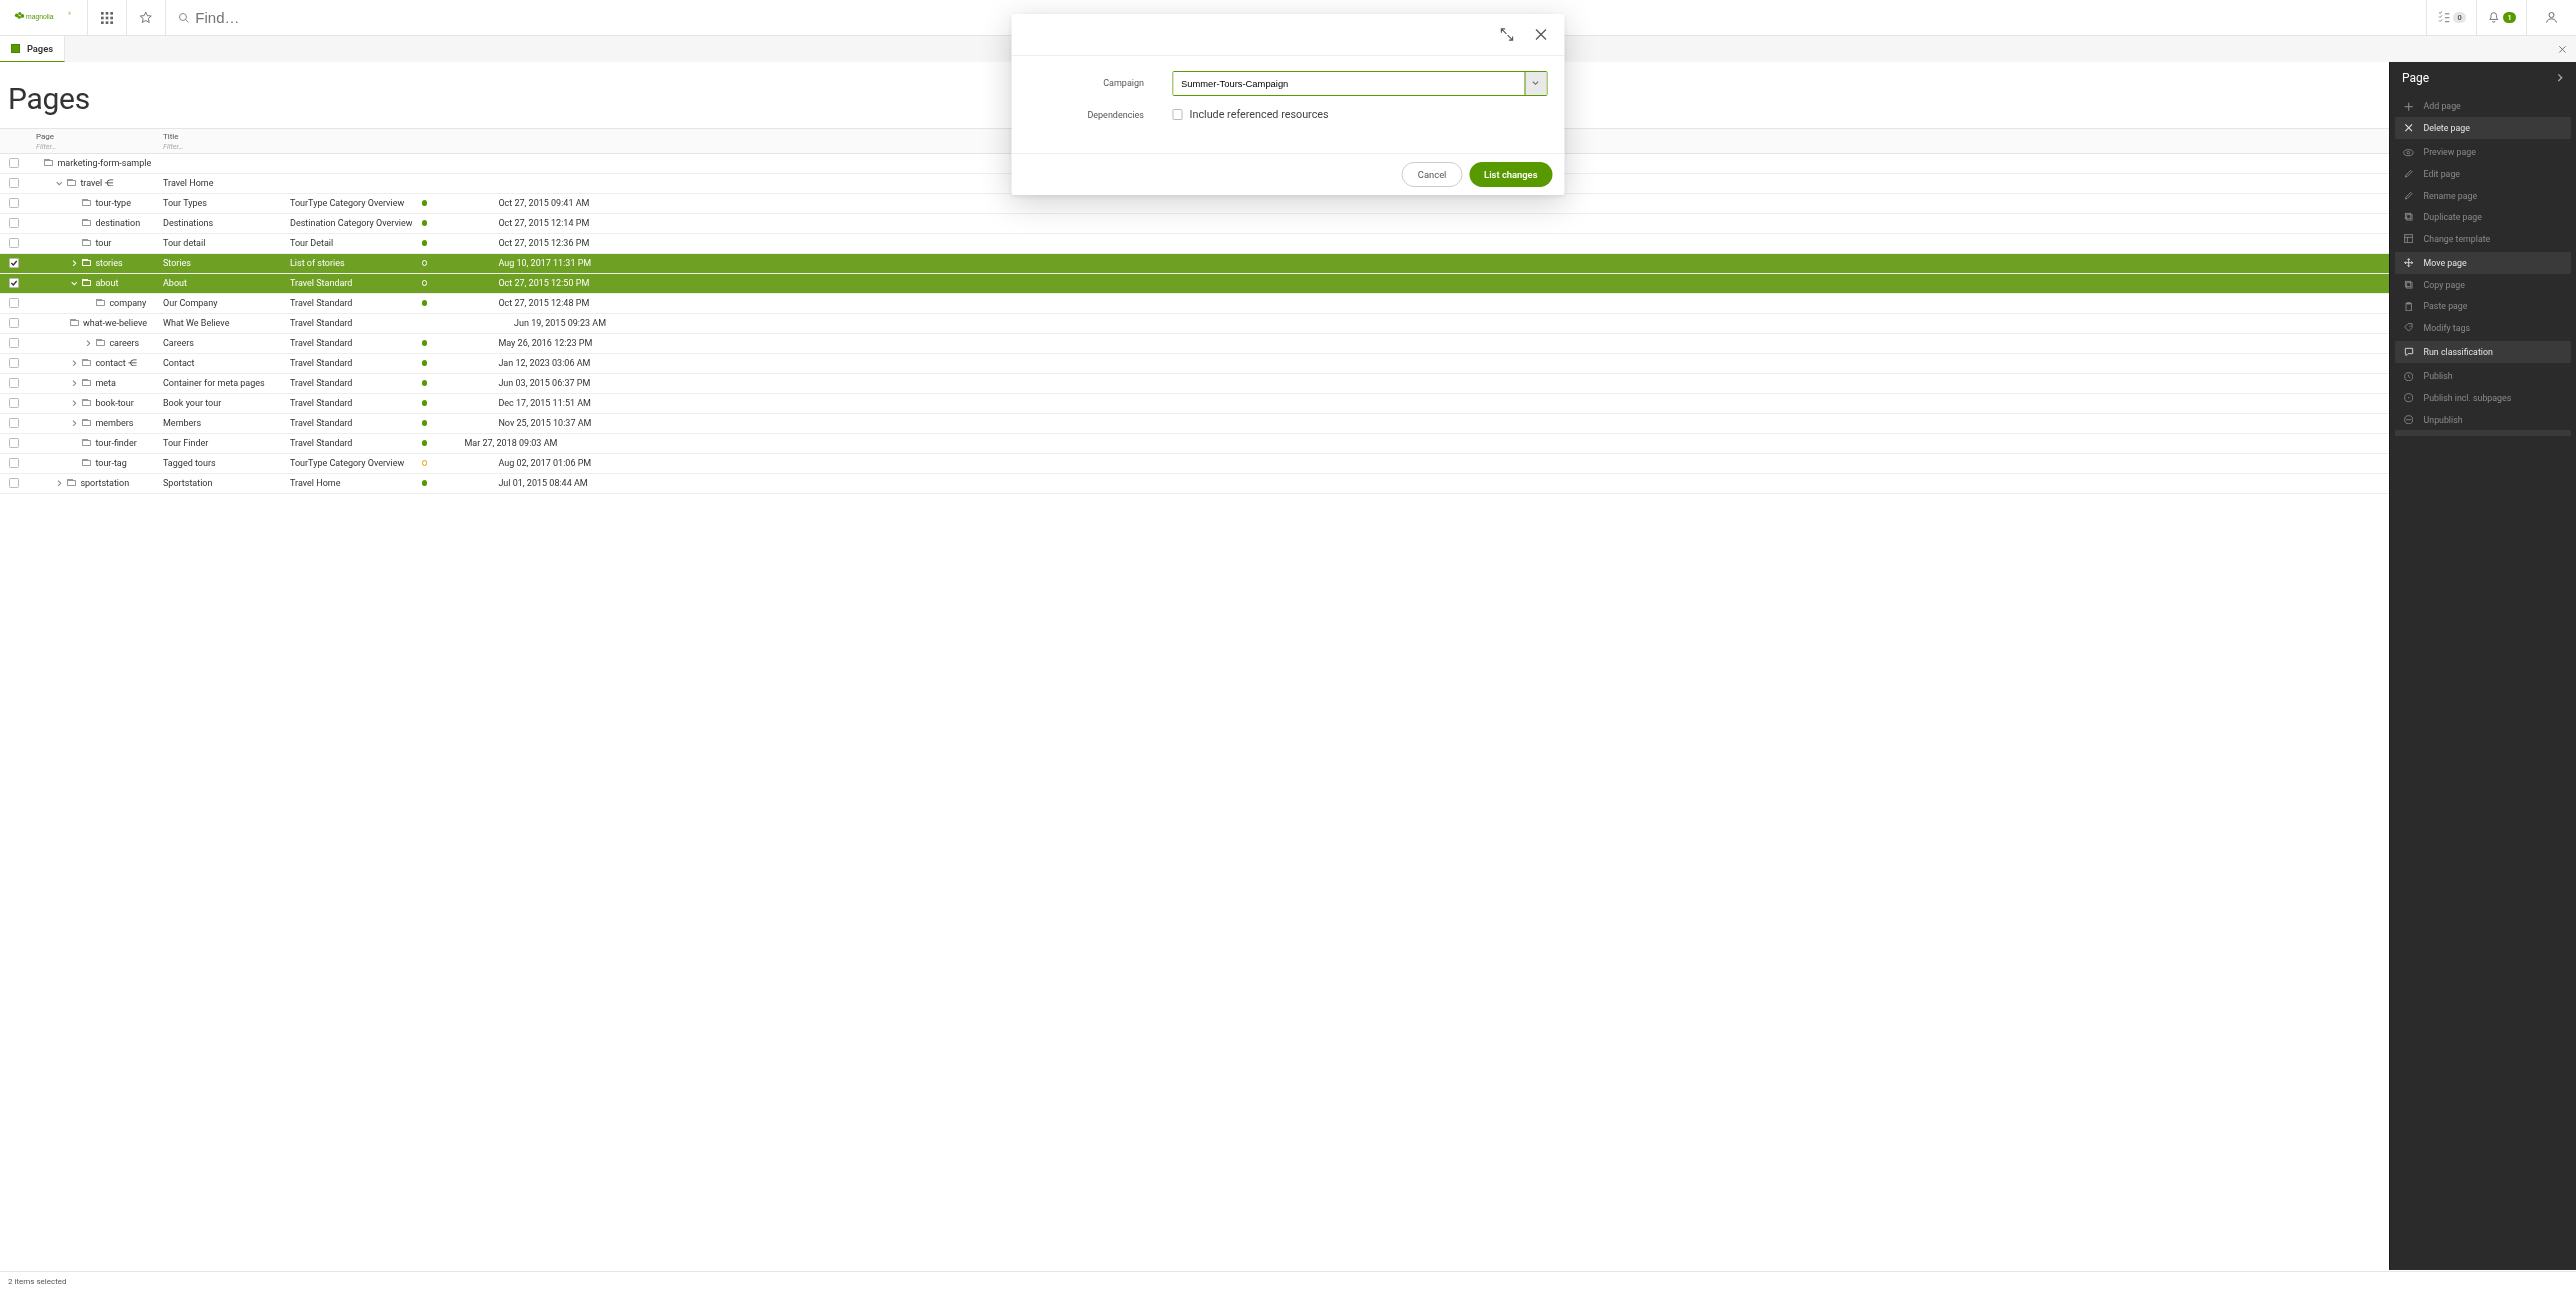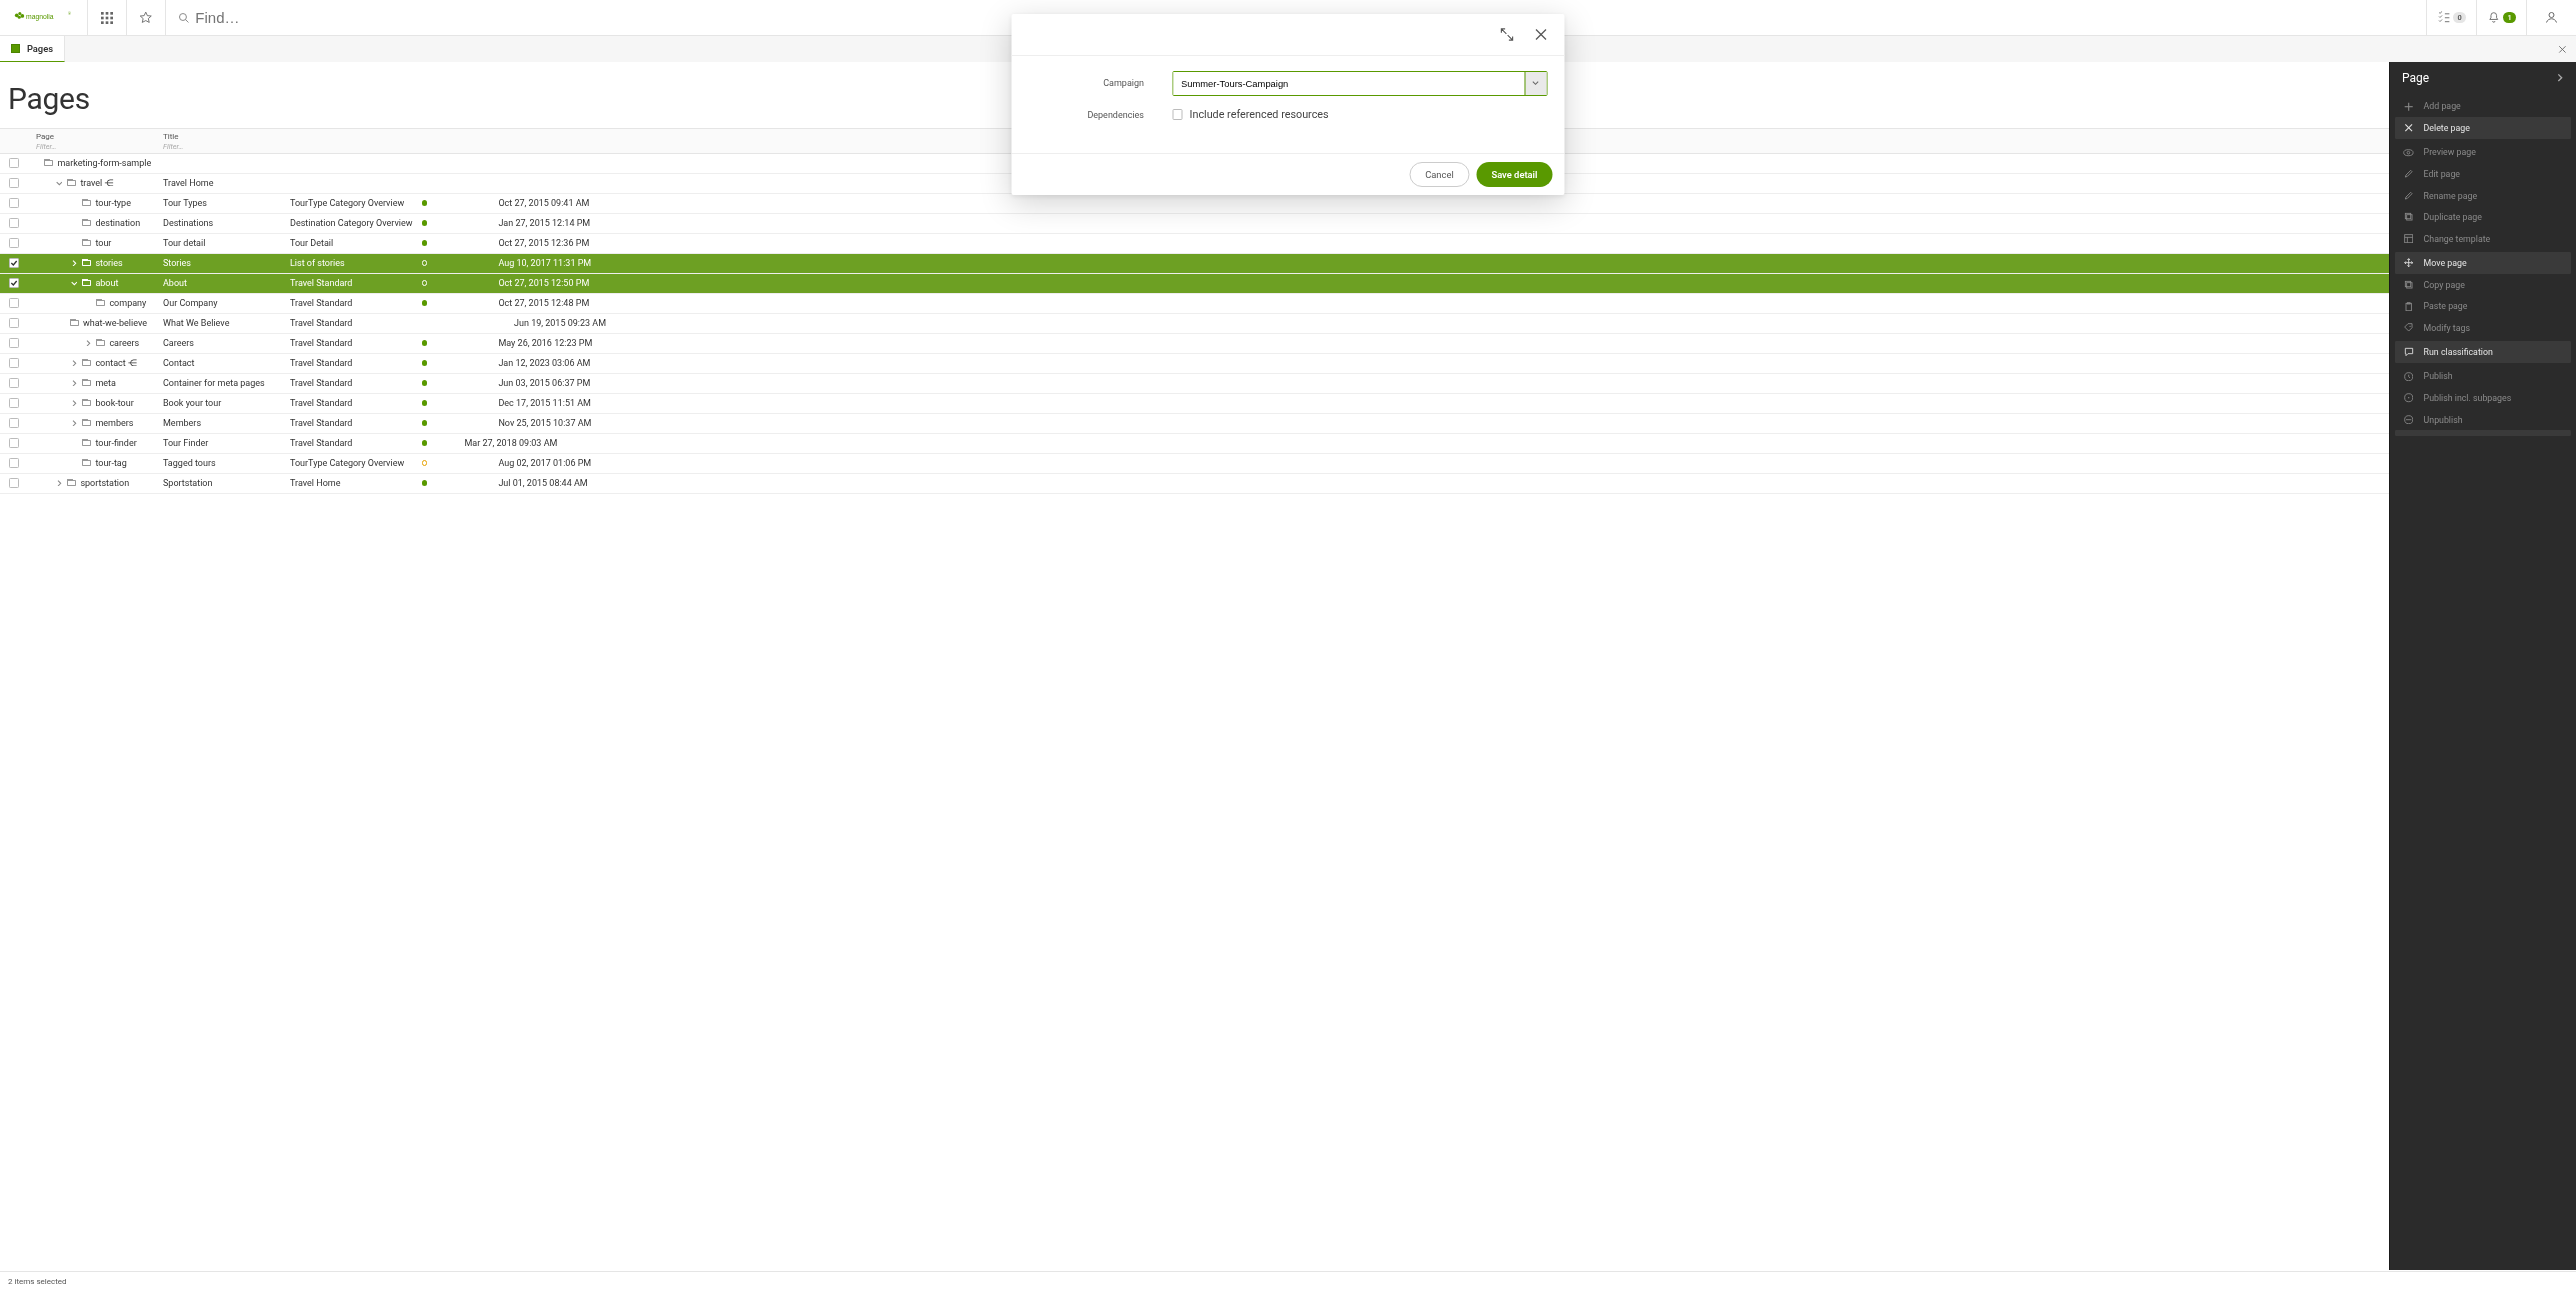--- a/index.html
+++ b/index.html
@@ -274,21 +274,21 @@
             <div class="cell page">
               <span style="display: inline-block; width: 30px;"></span>
               <span class="exp"></span>
               <span class="pgicon"></span>
               <span>destination</span>
             </div>
             <div class="cell">Destinations</div>
             <div class="cell">Destination Category Overview</div>
             <div class="cell">
               <span class="status-dot pub"></span>
-              <span style="margin-left: 67px;">Jan 27, 2015 12:14 PM</span>
+              <span style="margin-left: 67px;">Oct 27, 2015 12:14 PM</span>
             </div>
             <div class="cell"></div>
           </div>
           <div class="trow">
             <div class="cell" style="justify-content: center;">
               <span class="cb"></span>
             </div>
             <div class="cell page">
               <span style="display: inline-block; width: 30px;"></span>
               <span class="exp"></span>
@@ -750,17 +750,17 @@
         <span class="chk"></span>
         <span>Include referenced resources</span>
       </div>
     </div>
   </div>
   <div class="modal-foot">
     <div class="btn ghost">
         <span>Cancel</span>
       </div>
     <div class="btn primary">
-        <span>Save detail</span>
+        <span>List changes</span>
       </div>
   </div>
 </div>
 
 
 </body></html>

